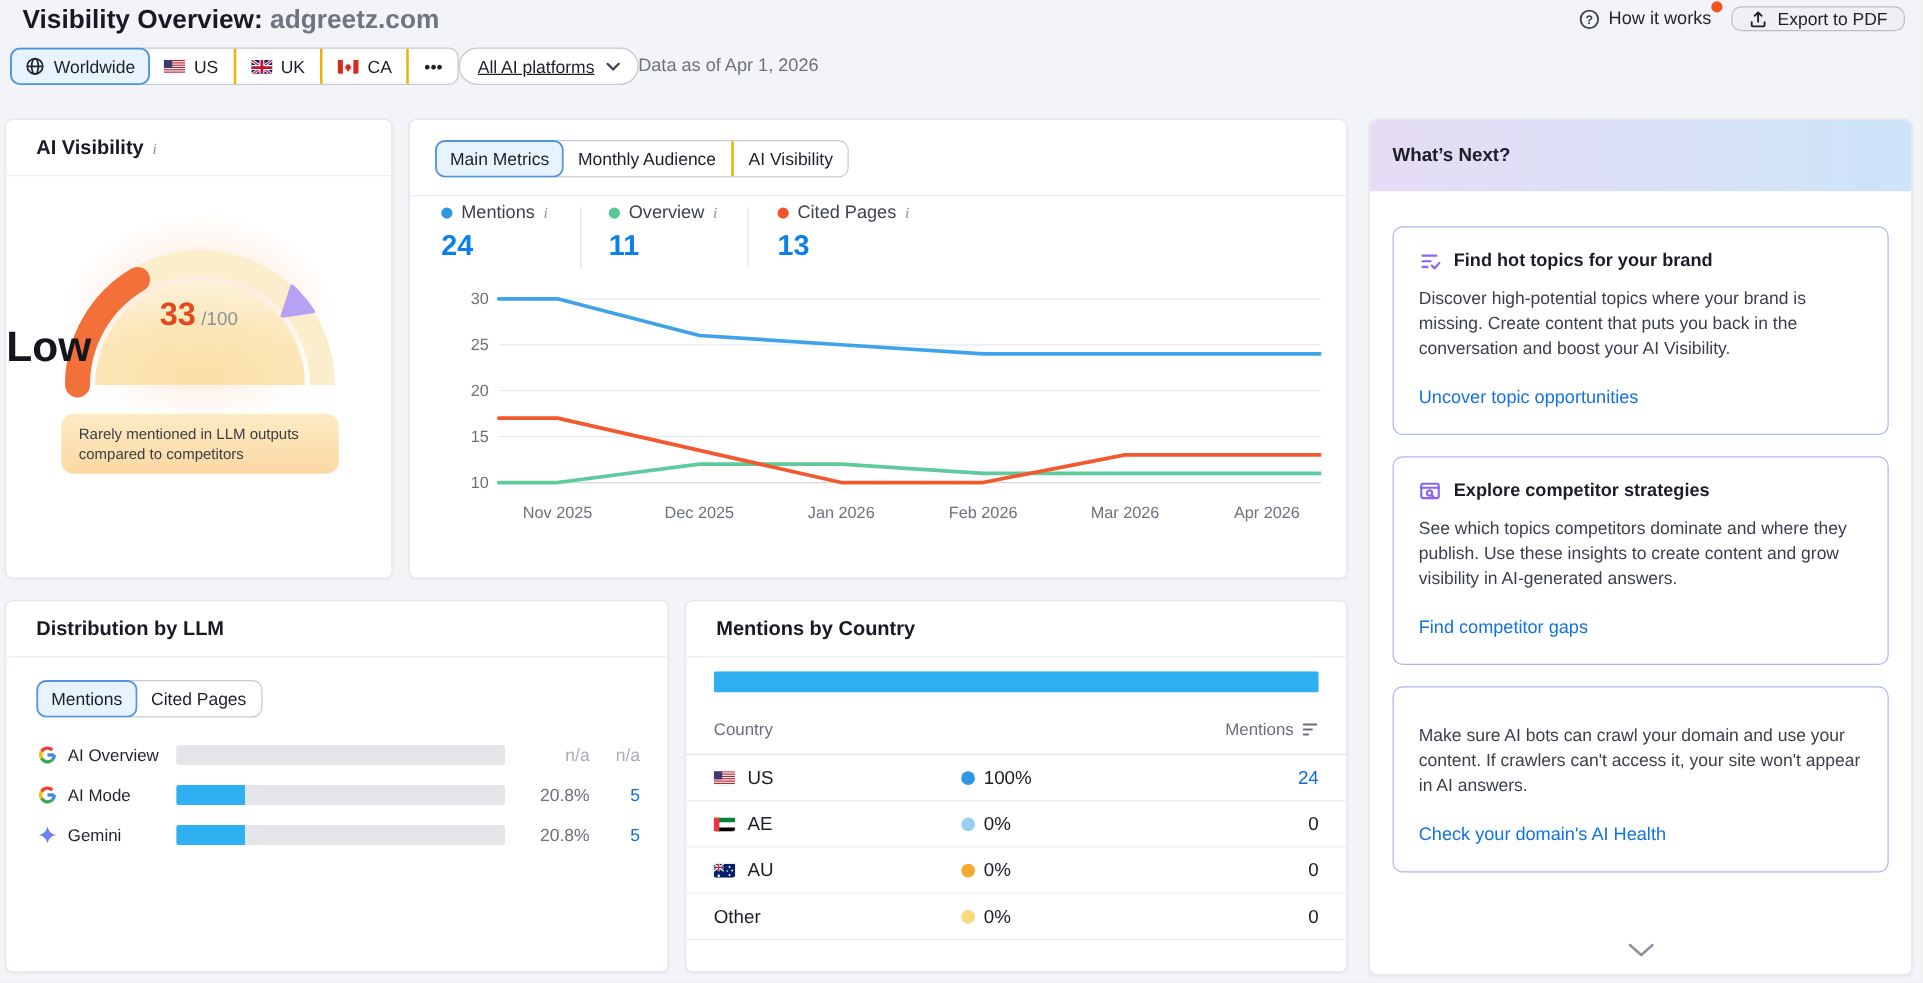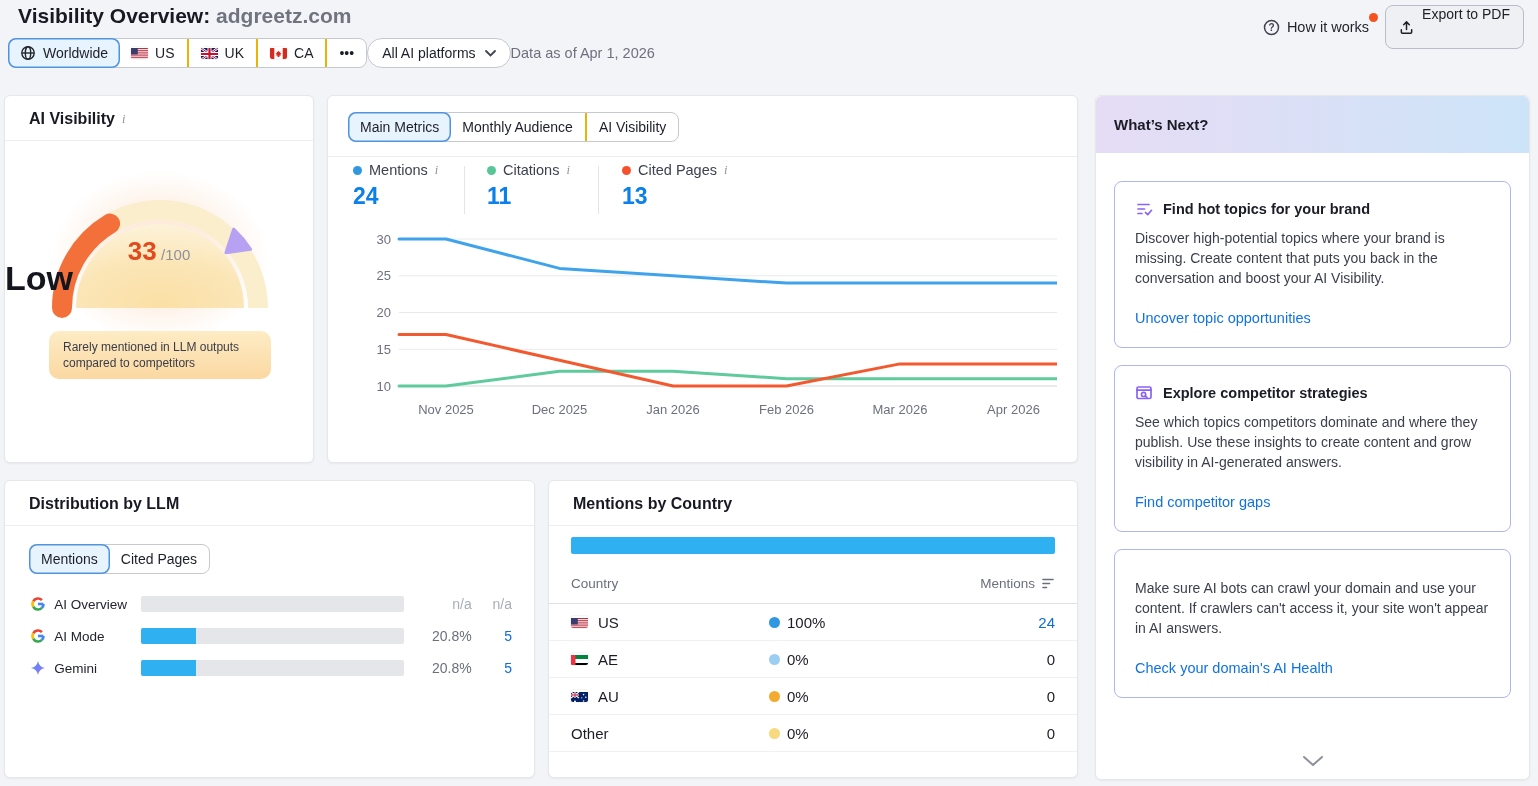--- a/index.html
+++ b/index.html
@@ -6,33 +6,33 @@
   body { background:#e9ebee; font-family:"Liberation Sans", sans-serif; }
   .page { position:relative; width:1538px; height:786px; background:#f3f4f7; overflow:hidden; }
 
   
   .topbar { position:absolute; left:0; top:0; right:0; height:36px; }
   .page-title { position:absolute; left:18px; top:4px; font-size:21px; font-weight:700; color:#181922; }
   .page-title .domain { color:#70747f; font-weight:600; }
   .top-right { position:absolute; right:14px; top:5px; display:flex; align-items:center; gap:16px; }
   .how-it-works { position:relative; display:flex; align-items:center; gap:7px; font-size:14.5px; color:#23252e; cursor:pointer; }
   .notif-dot { position:absolute; right:-9px; top:-6px; width:9px; height:9px; border-radius:50%; background:#f4511e; }
-  .btn-export { display:flex; gap:8px; height:44px; padding:0 13px; font-size:14px; color:#1d1f28;
+  .btn-export { display:flex; align-items:center; gap:8px; height:20px; padding:0 13px; font-size:14px; color:#1d1f28;
     background:#eff0f3; border:1px solid #b9bdc7; border-radius:8px; cursor:pointer; font-family:inherit; }
 
   
   .filterbar { position:absolute; left:8px; top:38px; height:30px; display:flex; align-items:center; }
   .seg { display:flex; align-items:stretch; background:#fff; border:1px solid #c6c9d1; border-radius:8px; height:30px; }
   .seg-item { display:flex; align-items:center; gap:7px; padding:0 12px; font-size:14px; color:#1d1f28; background:none;
     border:none; cursor:pointer; font-family:inherit; white-space:nowrap; }
   .seg-item + .seg-item { border-left:2px solid #eab308; }
   .seg-item.selected { background:#e8f4fd; box-shadow:inset 0 0 0 1.5px #4f93e0; border-radius:8px; margin:-1px; z-index:2; border-left:none; height:30px; }
   .seg-item.selected + .seg-item { border-left:none; }
   .dropdown { display:flex; align-items:center; gap:9px; height:30px; padding:0 14px; background:#fff; border:1px solid #c6c9d1;
-    border-radius:15px; font-size:14px; color:#1d1f28; cursor:pointer; font-family:inherit; }
+    border-radius:15px; font-size:14px; color:#1d1f28; cursor:pointer; font-family:inherit;text-decoration:underline; }
   .data-asof { font-size:14.5px; color:#6d717e; }
 
   
   .card { position:absolute; background:#fff; border:1px solid #e5e7eb; border-radius:6px; box-shadow:0 1px 2px rgba(25,28,40,.05); }
   .card-head { display:flex; align-items:center; gap:7px; padding:14px 24px 12px; border-bottom:1px solid #eceef1; }
   .card-title { font-size:16px; font-weight:700; color:#181922; }
   .info-i { font-size:12.5px; color:#8e929d; font-style:italic; font-family:"Liberation Serif", serif; }
 
   
   .card-visibility { left:4px; top:95px; width:310px; height:368px; }
@@ -250,21 +250,21 @@
           <div class="metric-label">
             <span class="metric-dot" style="background:#2f98e0"></span>
             <span>Mentions</span>
             <span class="info-i">i</span>
           </div>
           <div class="metric-value">24</div>
         </div>
         <div class="metric" style="left:159px">
           <div class="metric-label">
             <span class="metric-dot" style="background:#56c795"></span>
-            <span>Citations</span>
+            <span>Overview</span>
             <span class="info-i">i</span>
           </div>
           <div class="metric-value">11</div>
         </div>
         <div class="metric" style="left:294px">
           <div class="metric-label">
             <span class="metric-dot" style="background:#f4512c"></span>
             <span>Cited Pages</span>
             <span class="info-i">i</span>
           </div>

